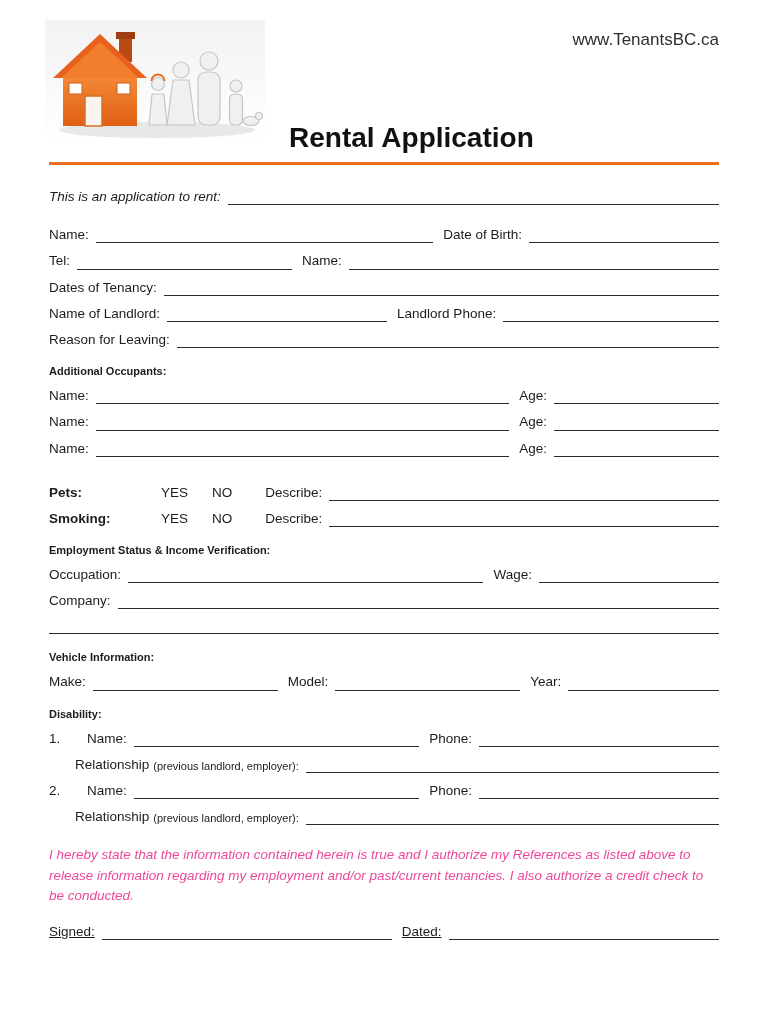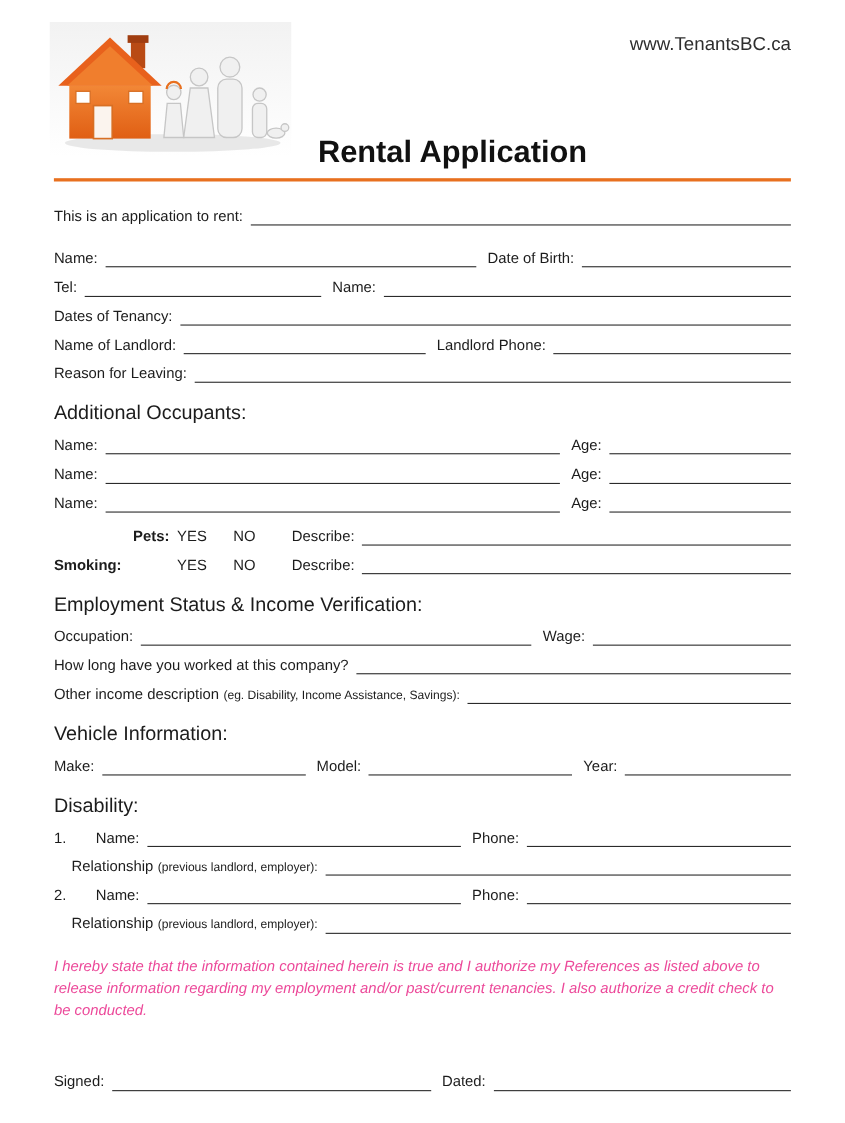--- a/index.html
+++ b/index.html
@@ -25,32 +25,32 @@
   .w105 { flex:0 0 105px; }
   .f165 { flex:0 0 165px; }
   .f180 { flex:0 0 180px; }
   .f185 { flex:0 0 185px; }
   .f190 { flex:0 0 190px; }
   .f215 { flex:0 0 215px; }
   .f220 { flex:0 0 220px; }
   .f240 { flex:0 0 240px; }
   .f290 { flex:0 0 290px; }
 
-  .section-heading { font-size:18px; font-weight:normal; margin:17px 0 11px; }
-  .intro { margin-bottom:22px; }
-  .block-gap { margin-top:14px;text-align:right; }
+  .section-heading { font-size:11px; font-weight:bold; margin:17px 0 11px; }
+  .intro { margin-bottom:22px;font-style:italic; }
+  .block-gap { margin-top:28px; }
 
   .opt { margin-right:24px; }
   .opt2 { margin-right:33px; }
 
   .ref-num { flex:0 0 38px; }
-  .indent { margin-left:16px; }
+  .indent { margin-left:26px; }
 
   .declaration { font-size:13.5px; font-style:italic; line-height:1.5; margin:20px 0 0; color:#ec4899; }
-  .sign-row { margin-top:46px; }
+  .sign-row { margin-top:18px;text-decoration:underline; }
 </style>
 </head>
 <body>
 
 <div class="page">
 
   <div class="header">
     <div class="logo">
       <svg width="220" height="122" viewBox="0 0 220 122">
         <defs>
@@ -182,31 +182,29 @@
 
   <div class="section-heading">Employment Status &amp; Income Verification:</div>
 
   <div class="row">
     <span class="label">Occupation:</span>
     <span class="line"></span>
     <span class="label gap">Wage:</span>
     <span class="line f180"></span>
   </div>
 
-
-  <div class="row">
-    <span class="label">How long have you worked at this company?</span>
-    <span class="line"></span>
-  </div>
-
-  <div class="row">
-    <span class="label" style="margin-right:4px;">Other income description</span>
-    <span class="small">(eg. Disability, Income Assistance, Savings):</span>
-    <span class="line"></span>
-  </div>
+  <div class="row">
+    <span class="label">Company:</span>
+    <span class="line"></span>
+  </div>
+
+  <div class="row">
+    <span class="line"></span>
+  </div>
+
 
   <div class="section-heading">Vehicle Information:</div>
 
   <div class="row">
     <span class="label">Make:</span>
     <span class="line f185"></span>
     <span class="label gap">Model:</span>
     <span class="line f185"></span>
     <span class="label gap">Year:</span>
     <span class="line"></span>

